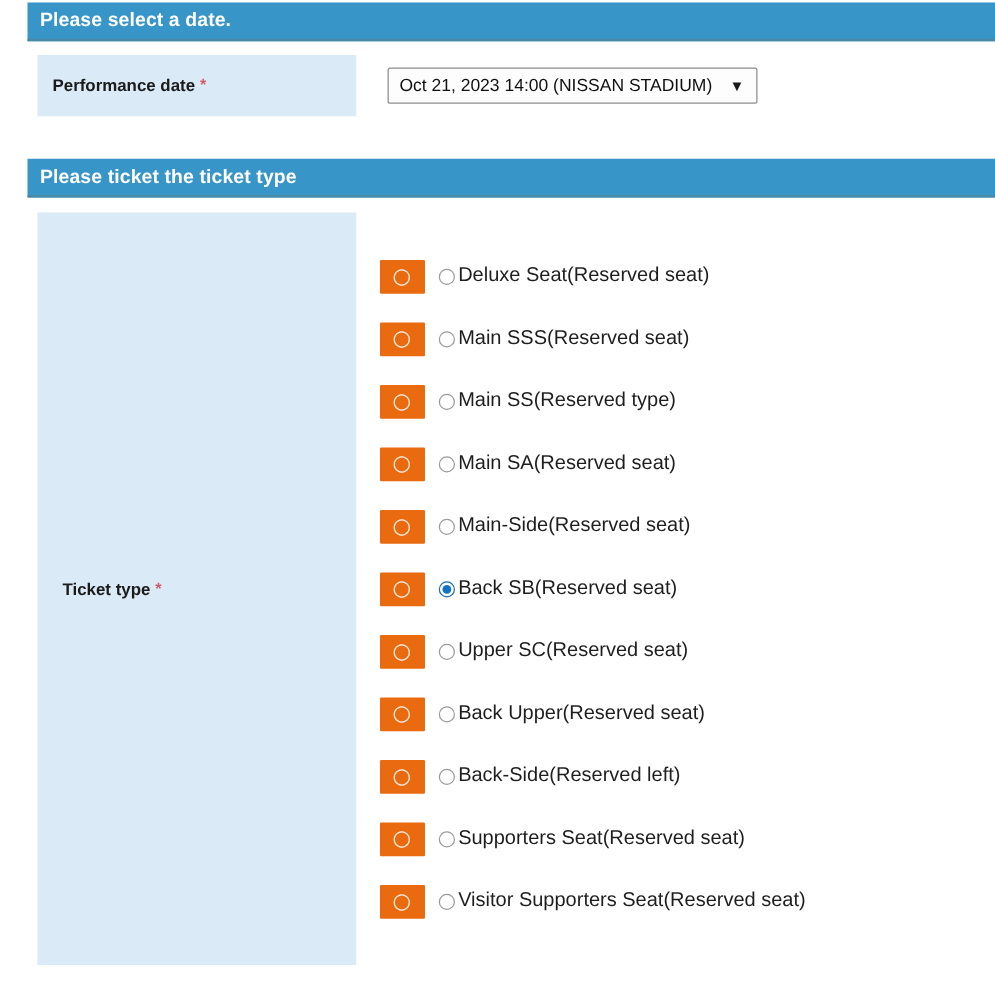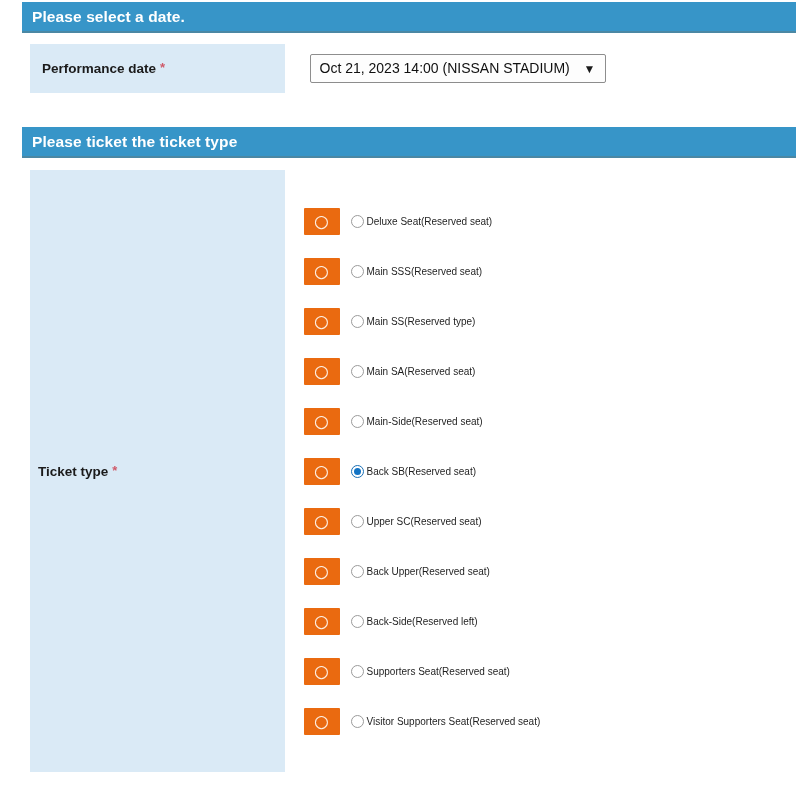--- a/index.html
+++ b/index.html
@@ -122,21 +122,21 @@
     position: absolute;
     left: 30px;
     right: 0;
     top: 170px;
     border-collapse: collapse;
   }
   #type-table td.label-cell {
     width: 258px;
     background: #daeaf6;
     vertical-align: middle;
-    padding-left: 8px;
+    padding-left: 20px;
     font-size: 13.5px;
     font-weight: bold;
     color: #1b1b1b;
     border-right: 7px solid #ffffff;
     box-sizing: border-box;
     height: 595px;
     margin-top: 44px;
   }
   #type-table td.options-cell {
     background: #ffffff;
@@ -186,21 +186,21 @@
     content: "";
     position: absolute;
     left: 2px;
     top: 2px;
     width: 7px;
     height: 7px;
     border-radius: 50%;
     background: #1273c4;
   }
   .opt-label {
-    font-size: 10px;
+    font-size: 16px;
     color: #1e1e1e;
     white-space: nowrap;
   }
 
   
   .legend {
     position: absolute;
     left: 18px;
     top: 770px;
     font-size: 13px;

